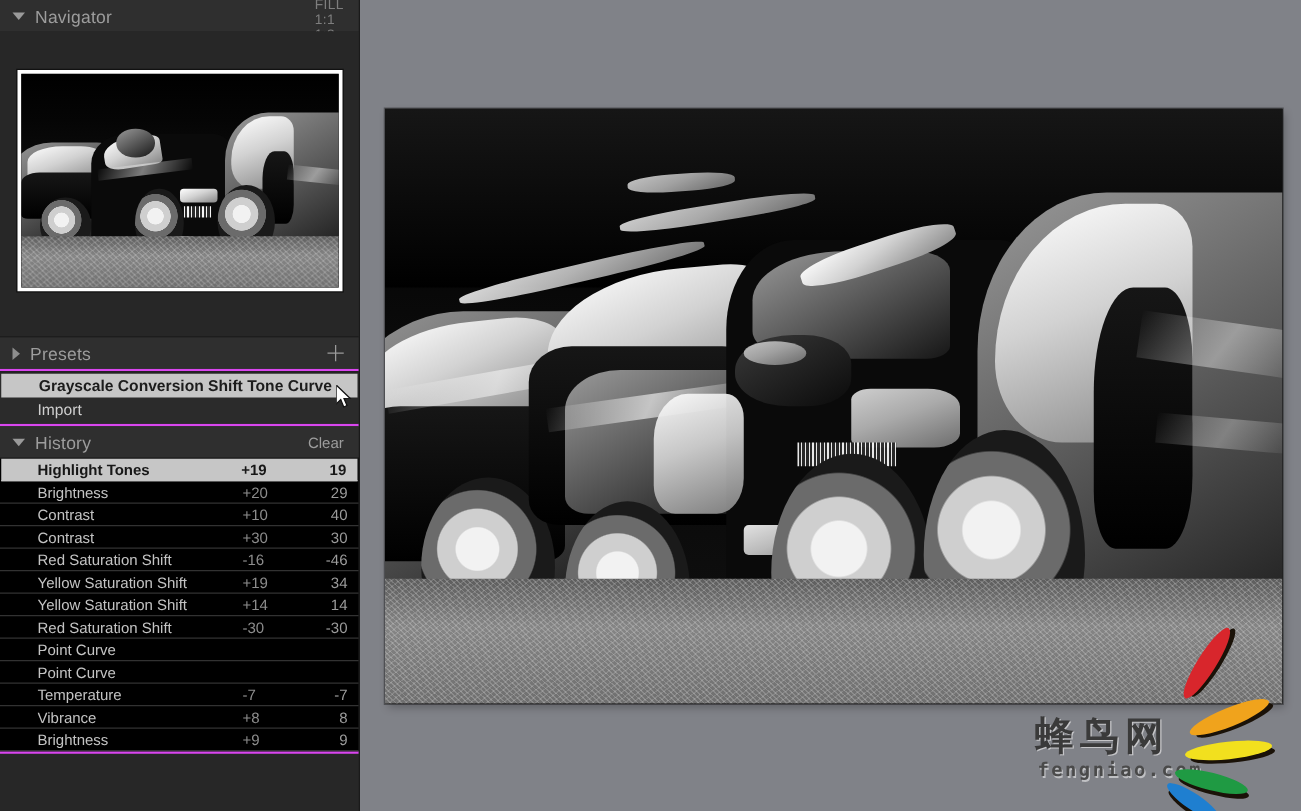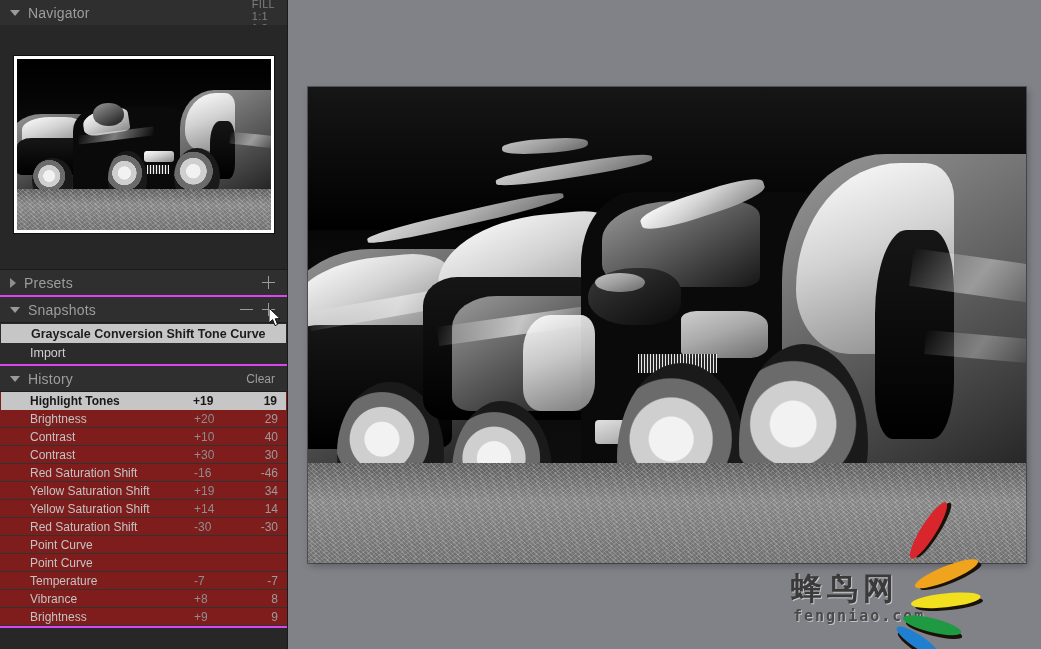--- a/index.html
+++ b/index.html
@@ -203,21 +203,21 @@
   }
   .snap-row.selected {
     background: #c6c6c6;
     color: #1c1c1c;
     font-weight: bold;
     margin: 0 1px;
   }
 
   
   .hist-list {
-    background: #7f1d1d;
+    background: #000000;
     border-top: 1px solid #1e1e1e;
   }
   .hist-row {
     height: 18px;
     display: flex;
     align-items: center;
     padding: 0 9px 0 30px;
     font-size: 12px;
     color: #c3c3c3;
     border-bottom: 1px solid #323232;
@@ -272,21 +272,21 @@
     left: 269px;
     top: 308px;
     width: 13px;
     height: 19px;
     pointer-events: none;
   }
 
   
   #watermark {
     position: absolute;
-    left: 789px;
+    left: 826px;
     top: 545px;
     width: 210px;
     height: 100px;
     pointer-events: none;
   }
   #wm-cn {
     position: absolute;
     left: 2px;
     top: 23px;
     font-family: "DejaVu Sans", sans-serif;
@@ -367,29 +367,20 @@
         <span class="tri tri-right"></span>
         <span class="panel-title">Presets</span>
         <span class="header-spacer"></span>
         <span class="plus-min">
           <span class="sign plus"></span>
         </span>
       </div>
     </div>
 
     <div class="section">
-      <div class="panel-header">
-        <span class="tri tri-down"></span>
-        <span class="panel-title">Snapshots</span>
-        <span class="header-spacer"></span>
-        <span class="plus-min">
-          <span class="sign"></span>
-          <span class="sign plus"></span>
-        </span>
-      </div>
       <div class="snap-list">
         <div class="snap-row selected">
           <span>Grayscale Conversion Shift Tone Curve</span>
         </div>
         <div class="snap-row">
           <span>Import</span>
         </div>
       </div>
     </div>
 

